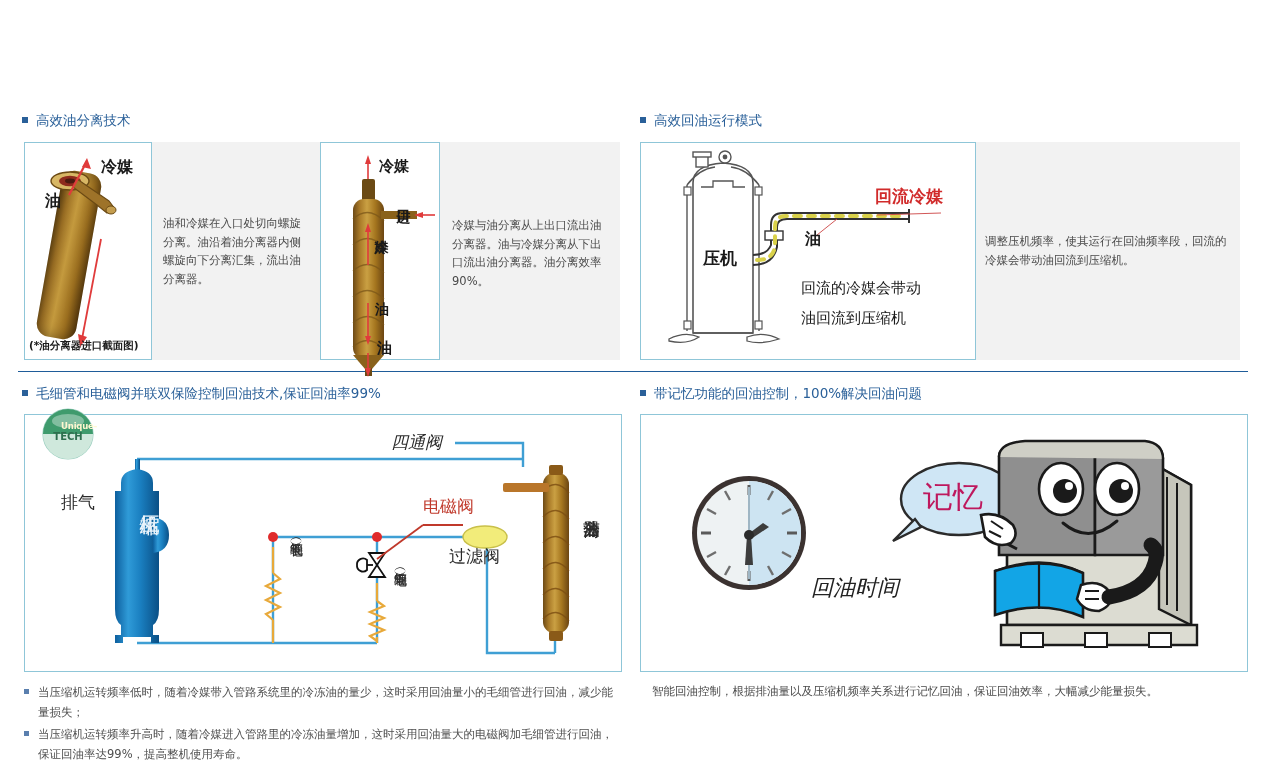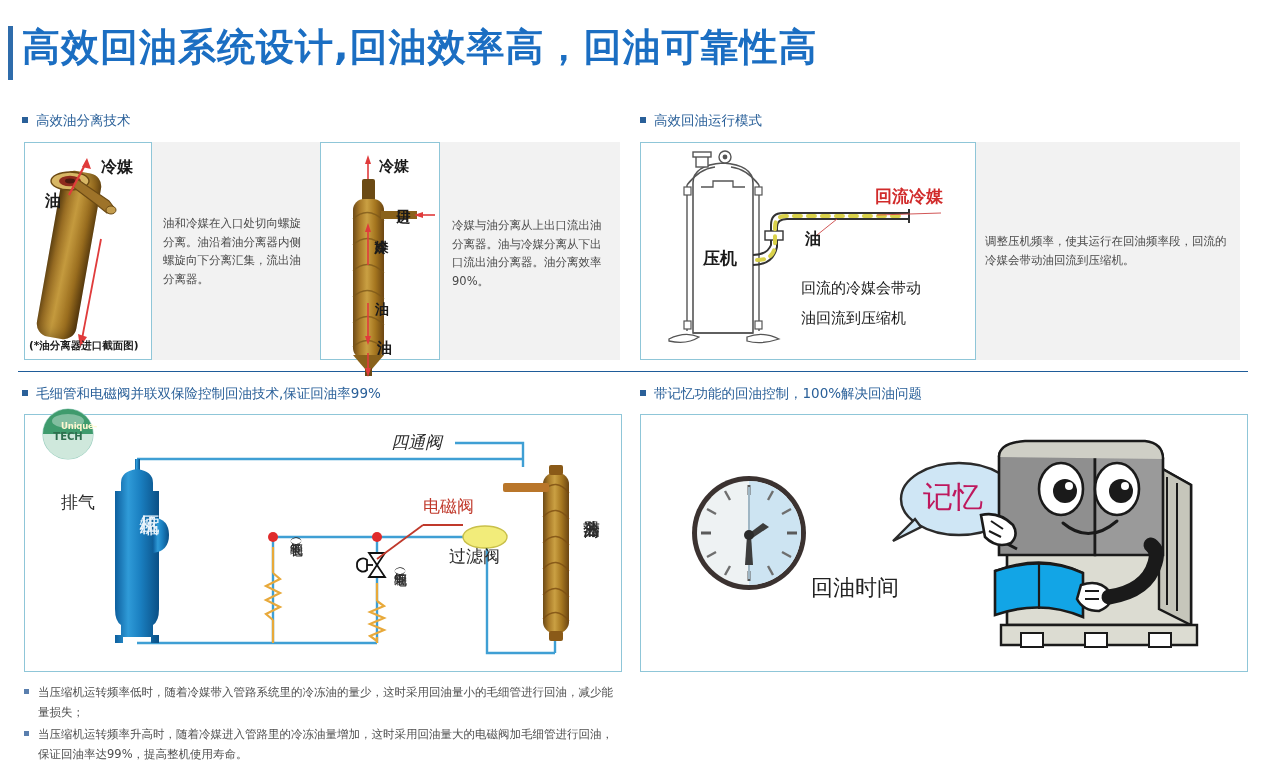--- a/index.html
+++ b/index.html
@@ -68,24 +68,20 @@
     box-shadow: inset 0 0 14px rgba(0,0,0,.35);
   }
 
   svg { display: block; overflow: visible; }
 </style>
 </head>
 <body>
 
 <div class="page">
 
-  <div class="title-bar">
-    <div class="title-accent"></div>
-    <div class="title-text">高效回油系统设计,回油效率高，回油可靠性高</div>
-  </div>
 
   <div class="sec-head" style="left:22px; top:112px;">
     <span class="sq"></span><span>高效油分离技术</span>
   </div>
   <div class="sec-head" style="left:640px; top:112px;">
     <span class="sq"></span><span>高效回油运行模式</span>
   </div>
 
   <div class="divider"></div>
 
@@ -324,21 +320,21 @@
         <line x1="36" y1="102" x2="41" y2="93"></line>
           <line x1="18" y1="84" x2="27" y2="79"></line>
         <line x1="18" y1="36" x2="27" y2="41"></line>
           <line x1="36" y1="18" x2="41" y2="27"></line>
       </g>
       <line x1="60" y1="14" x2="60" y2="106" stroke="#9fb6c4" stroke-width="2"></line>
       <path d="M58 62 L74 50 L80 54 L62 66 Z" fill="#3d3d3d"></path>
       <path d="M58 62 L56 92 L64 92 L62 62 Z" fill="#3d3d3d"></path>
       <circle cx="60" cy="62" r="5" fill="#2b2b2b"></circle>
     </svg>
-    <div class="lab" style="left:170px; top:158px; font-size:22px; font-weight:400; color:#222;">回油时间</div>
+    <div class="lab" style="left:170px; top:158px; font-size:22px; font-weight:400; color:#222;font-style:italic;">回油时间</div>
 
     <svg style="position:absolute; left:250px; top:42px;" width="130" height="94">
       <ellipse cx="68" cy="42" rx="58" ry="36" fill="#cfe6f5" stroke="#2b2b2b" stroke-width="2.4"></ellipse>
       <path d="M24 62 L2 84 L30 70 Z" fill="#cfe6f5" stroke="#2b2b2b" stroke-width="2.4"></path>
     </svg>
     <div class="lab" style="left:282px; top:62px; font-size:30px; font-weight:400; color:#be185d;">记忆</div>
 
     <svg style="position:absolute; left:336px; top:18px;" width="256" height="226">
 
       <path d="M30 34 L182 34 L214 52 L214 192 L30 192 Z" fill="#dcdcd2" stroke="#1a1a1a" stroke-width="2.6"></path>
@@ -388,14 +384,15 @@
         <rect x="172" y="200" width="22" height="14"></rect>
       </g>
     </svg>
   </div>
 
   <div class="bullets" style="left:24px; top:682px; width:600px;">
     <div class="row">当压缩机运转频率低时，随着冷媒带入管路系统里的冷冻油的量少，这时采用回油量小的毛细管进行回油，减少能量损失；</div>
     <div class="row">当压缩机运转频率升高时，随着冷媒进入管路里的冷冻油量增加，这时采用回油量大的电磁阀加毛细管进行回油，保证回油率达99%，提高整机使用寿命。</div>
   </div>
 
+  <div class="cap" style="left:652px; top:682px; width:596px;">智能回油控制，根据排油量以及压缩机频率关系进行记忆回油，保证回油效率，大幅减少能量损失。</div>
 
 </div>
 
 </body></html>

